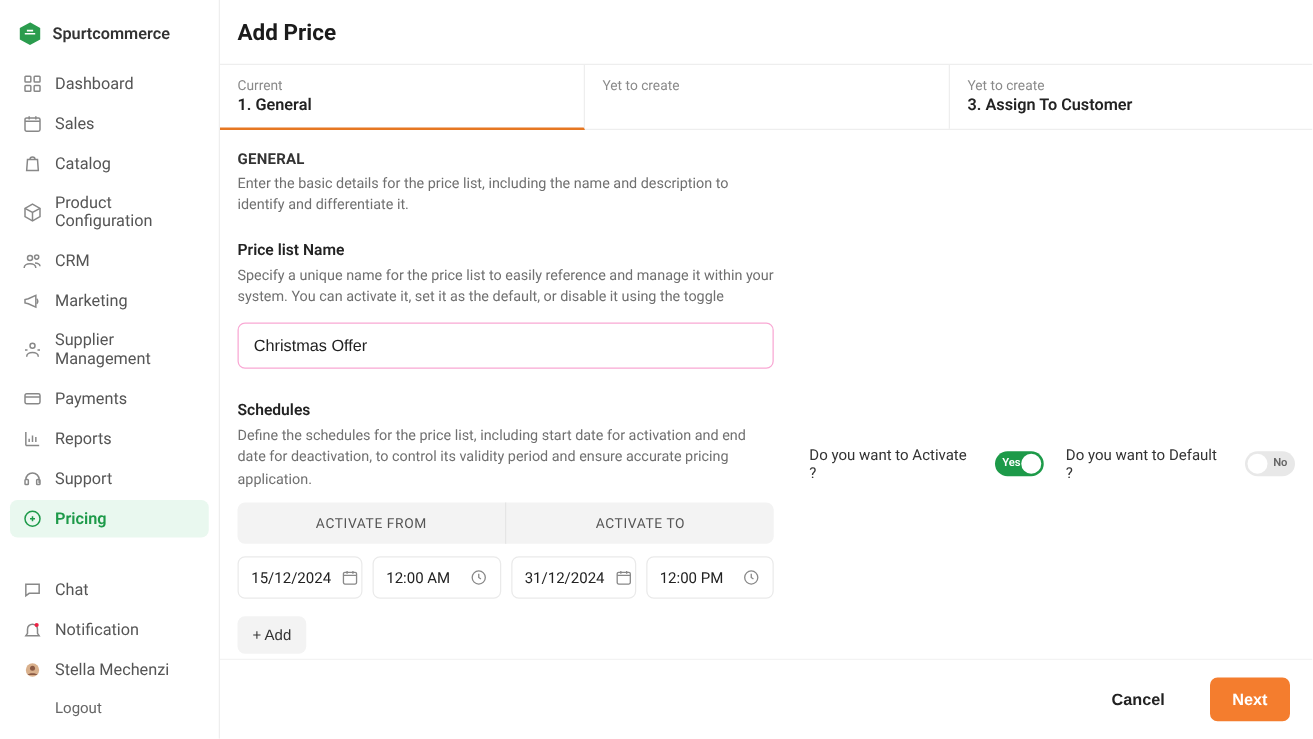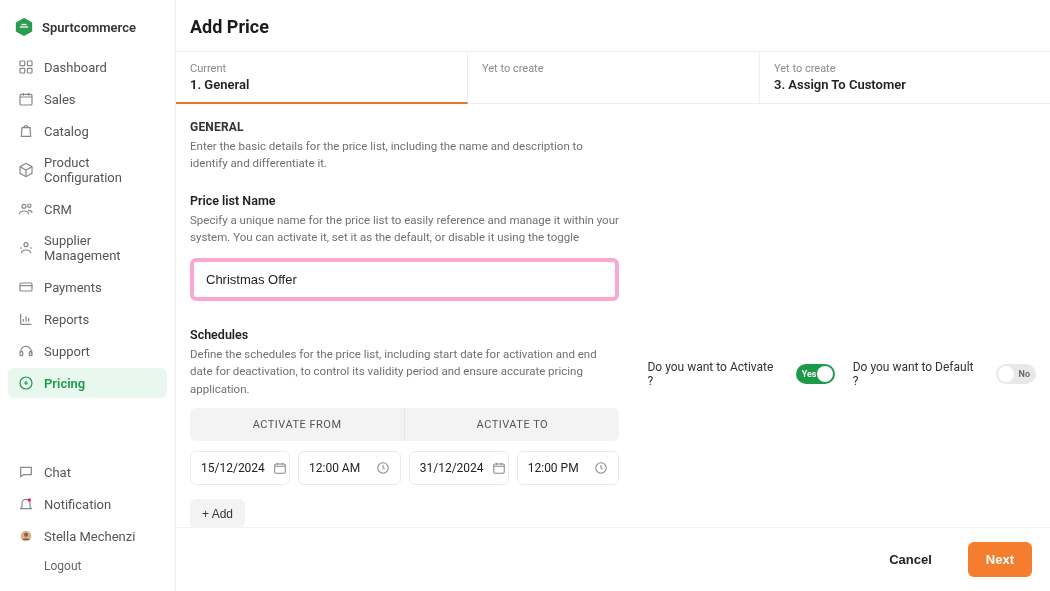--- a/index.html
+++ b/index.html
@@ -143,21 +143,21 @@
     }
     .field-block { margin-top: 20px; }
     .field-label {
       font-size: 12.5px;
       font-weight: 600;
       color: #222;
       margin-bottom: 4px;
     }
     .input {
       width: 100%;
-      border: 4px solid #f9a8d4;
+      border: 1px solid #f9a8d4;
       border-radius: 6px;
       padding: 10px 12px;
       font-size: 13px;
       color: #222;
       background: #fff;
     }
     .q-label { font-size: 12px; color: #333; }
     .toggle {
       position: relative;
       width: 40px;
@@ -321,20 +321,29 @@
     <div class="nav-item">
       <span class="icon">
           <svg viewBox="0 0 24 24" width="16" height="16" fill="none" stroke="currentColor" stroke-width="1.8">
             <circle cx="9" cy="8" r="3"></circle>
             <path d="M2 20c0-3 3-5 7-5s7 2 7 5"></path>
             <circle cx="17" cy="7" r="2.5"></circle>
             <path d="M15 14c3 0 6 1.5 6 4"></path>
           </svg>
         </span>
       <span>CRM</span>
+    </div>
+    <div class="nav-item">
+      <span class="icon">
+          <svg viewBox="0 0 24 24" width="16" height="16" fill="none" stroke="currentColor" stroke-width="1.8">
+            <path d="M3 10v4l4 1 9 4V5l-9 4z"></path>
+            <path d="M17 9a4 4 0 010 6"></path>
+          </svg>
+        </span>
+      <span>Marketing</span>
     </div>
     <div class="nav-item">
       <span class="icon">
           <svg viewBox="0 0 24 24" width="16" height="16" fill="none" stroke="currentColor" stroke-width="1.8">
             <circle cx="12" cy="7" r="3"></circle>
             <path d="M5 20c0-3 3-5 7-5s7 2 7 5"></path>
             <path d="M3 12h3M18 12h3"></path>
           </svg>
         </span>
       <span>Supplier Management</span>

